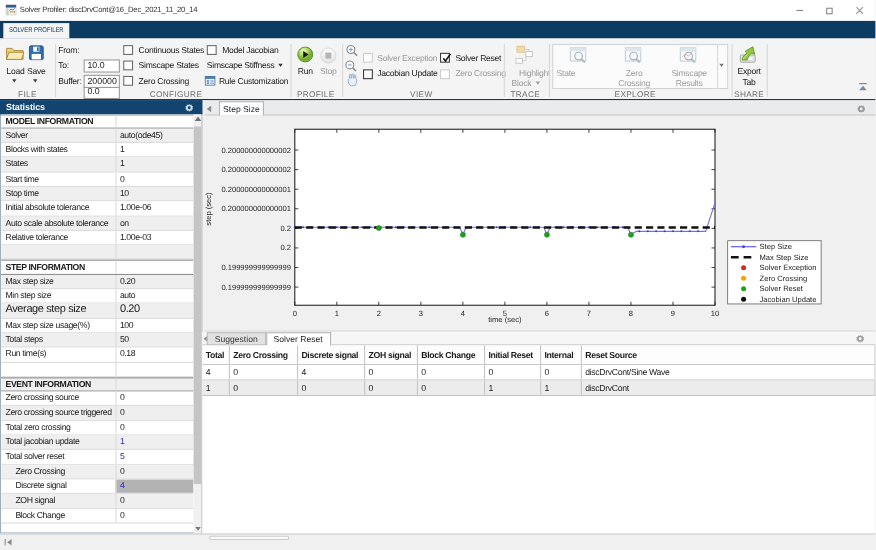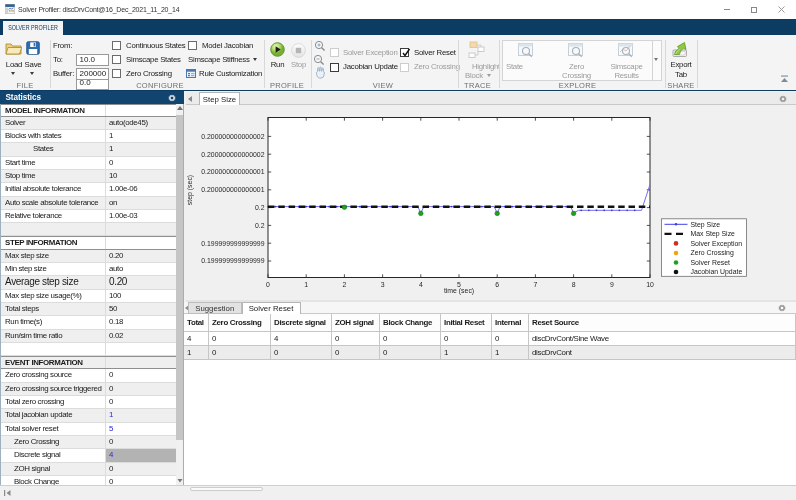--- a/index.html
+++ b/index.html
@@ -212,21 +212,21 @@
     </div>
 <div style="display:flex;height:13.3px;background:#efefef;border-bottom:1px solid #dcdcdc;font-size:7.9px;line-height:12.8px;letter-spacing:-0.35px;">
       <div style="flex:1;padding-left:4px;overflow:hidden;white-space:nowrap;">Solver</div>
       <div style="width:71px;border-left:1px solid #dcdcdc;padding-left:3px;color:#1a1a1a;white-space:nowrap;">auto(ode45)</div>
     </div>
 <div style="display:flex;height:13.3px;background:#ffffff;border-bottom:1px solid #dcdcdc;font-size:7.9px;line-height:12.8px;letter-spacing:-0.35px;">
       <div style="flex:1;padding-left:4px;overflow:hidden;white-space:nowrap;">Blocks with states</div>
       <div style="width:71px;border-left:1px solid #dcdcdc;padding-left:3px;color:#1a1a1a;white-space:nowrap;">1</div>
     </div>
 <div style="display:flex;height:13.3px;background:#efefef;border-bottom:1px solid #dcdcdc;font-size:7.9px;line-height:12.8px;letter-spacing:-0.35px;">
-      <div style="flex:1;padding-left:4px;overflow:hidden;white-space:nowrap;margin-left:28px;">States</div>
+      <div style="flex:1;padding-left:4px;overflow:hidden;white-space:nowrap;">States</div>
       <div style="width:71px;border-left:1px solid #dcdcdc;padding-left:3px;color:#1a1a1a;white-space:nowrap;">1</div>
     </div>
 <div style="display:flex;height:13.3px;background:#ffffff;border-bottom:1px solid #dcdcdc;font-size:7.9px;line-height:12.8px;letter-spacing:-0.35px;">
       <div style="flex:1;padding-left:4px;overflow:hidden;white-space:nowrap;">Start time</div>
       <div style="width:71px;border-left:1px solid #dcdcdc;padding-left:3px;color:#1a1a1a;white-space:nowrap;">0</div>
     </div>
 <div style="display:flex;height:13.3px;background:#efefef;border-bottom:1px solid #dcdcdc;font-size:7.9px;line-height:12.8px;letter-spacing:-0.35px;">
       <div style="flex:1;padding-left:4px;overflow:hidden;white-space:nowrap;">Stop time</div>
       <div style="width:71px;border-left:1px solid #dcdcdc;padding-left:3px;color:#1a1a1a;white-space:nowrap;">10</div>
     </div>
@@ -266,24 +266,20 @@
       <div style="flex:1;padding-left:4px;overflow:hidden;white-space:nowrap;">Max step size usage(%)</div>
       <div style="width:71px;border-left:1px solid #dcdcdc;padding-left:3px;color:#1a1a1a;white-space:nowrap;">100</div>
     </div>
 <div style="display:flex;height:13.3px;background:#efefef;border-bottom:1px solid #dcdcdc;font-size:7.9px;line-height:12.8px;letter-spacing:-0.35px;">
       <div style="flex:1;padding-left:4px;overflow:hidden;white-space:nowrap;">Total steps</div>
       <div style="width:71px;border-left:1px solid #dcdcdc;padding-left:3px;color:#1a1a1a;white-space:nowrap;">50</div>
     </div>
 <div style="display:flex;height:13.3px;background:#ffffff;border-bottom:1px solid #dcdcdc;font-size:7.9px;line-height:12.8px;letter-spacing:-0.35px;">
       <div style="flex:1;padding-left:4px;overflow:hidden;white-space:nowrap;">Run time(s)</div>
       <div style="width:71px;border-left:1px solid #dcdcdc;padding-left:3px;color:#1a1a1a;white-space:nowrap;">0.18</div>
-    </div>
-<div style="display:flex;height:13.3px;background:#efefef;border-bottom:1px solid #dcdcdc;font-size:7.9px;line-height:12.8px;letter-spacing:-0.35px;">
-      <div style="flex:1;padding-left:4px;overflow:hidden;white-space:nowrap;">Run/sim time ratio</div>
-      <div style="width:71px;border-left:1px solid #dcdcdc;padding-left:3px;color:#1a1a1a;white-space:nowrap;">0.02</div>
     </div>
 <div style="display:flex;height:13.3px;background:#ffffff;border-bottom:1px solid #dcdcdc;font-size:7.9px;line-height:12.8px;letter-spacing:-0.35px;">
       <div style="flex:1;padding-left:4px;overflow:hidden;white-space:nowrap;"></div>
       <div style="width:71px;border-left:1px solid #dcdcdc;padding-left:3px;color:#1a1a1a;white-space:nowrap;"></div>
     </div>
 <div style="display:flex;height:13.3px;background:#efefef;border-top:1px solid #8f8f8f;border-bottom:1px solid #8f8f8f;font-size:7.9px;line-height:12.8px;letter-spacing:-0.35px;">
       <div style="flex:1;padding-left:4px;font-weight:bold;overflow:hidden;white-space:nowrap;">EVENT INFORMATION</div>
       <div style="width:71px;border-left:1px solid #dcdcdc;padding-left:3px;color:#1a1a1a;white-space:nowrap;"></div>
     </div>
 <div style="display:flex;height:13.3px;background:#ffffff;border-bottom:1px solid #dcdcdc;font-size:7.9px;line-height:12.8px;letter-spacing:-0.35px;">

